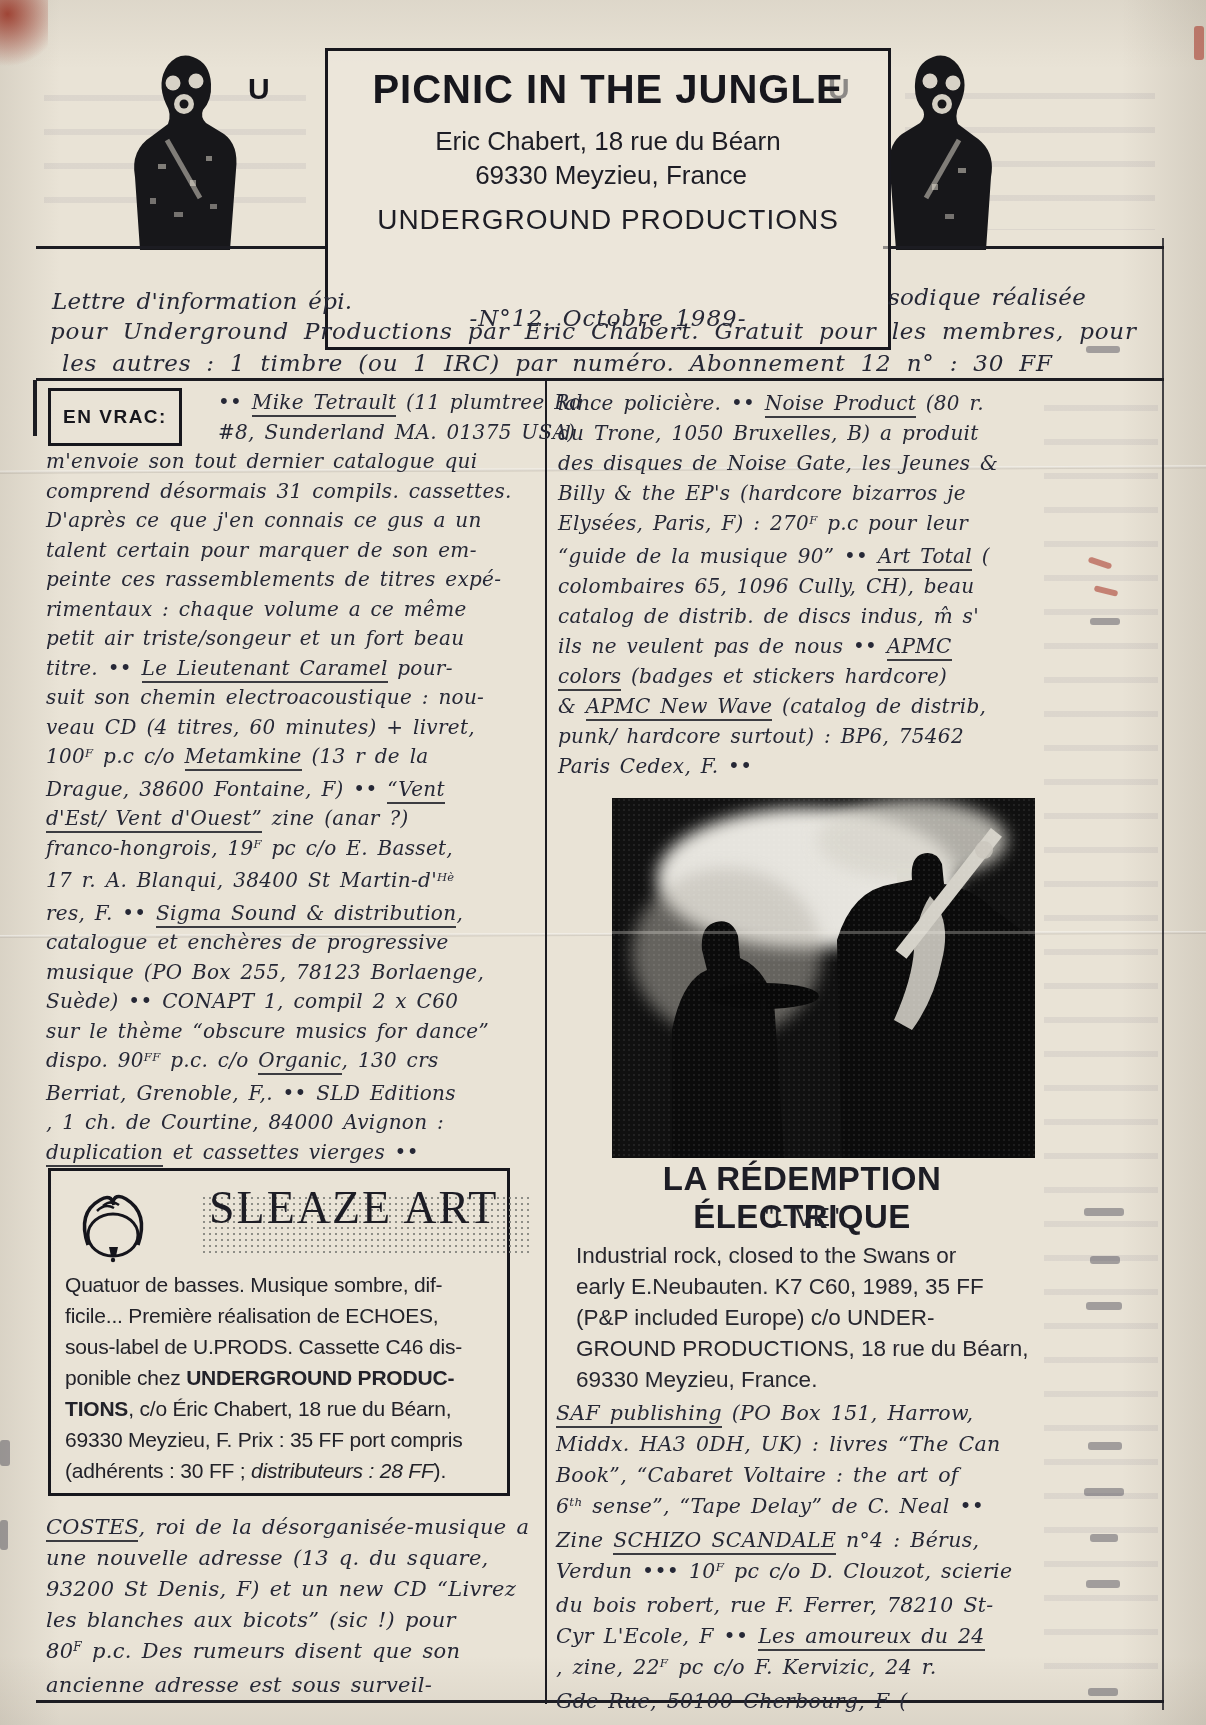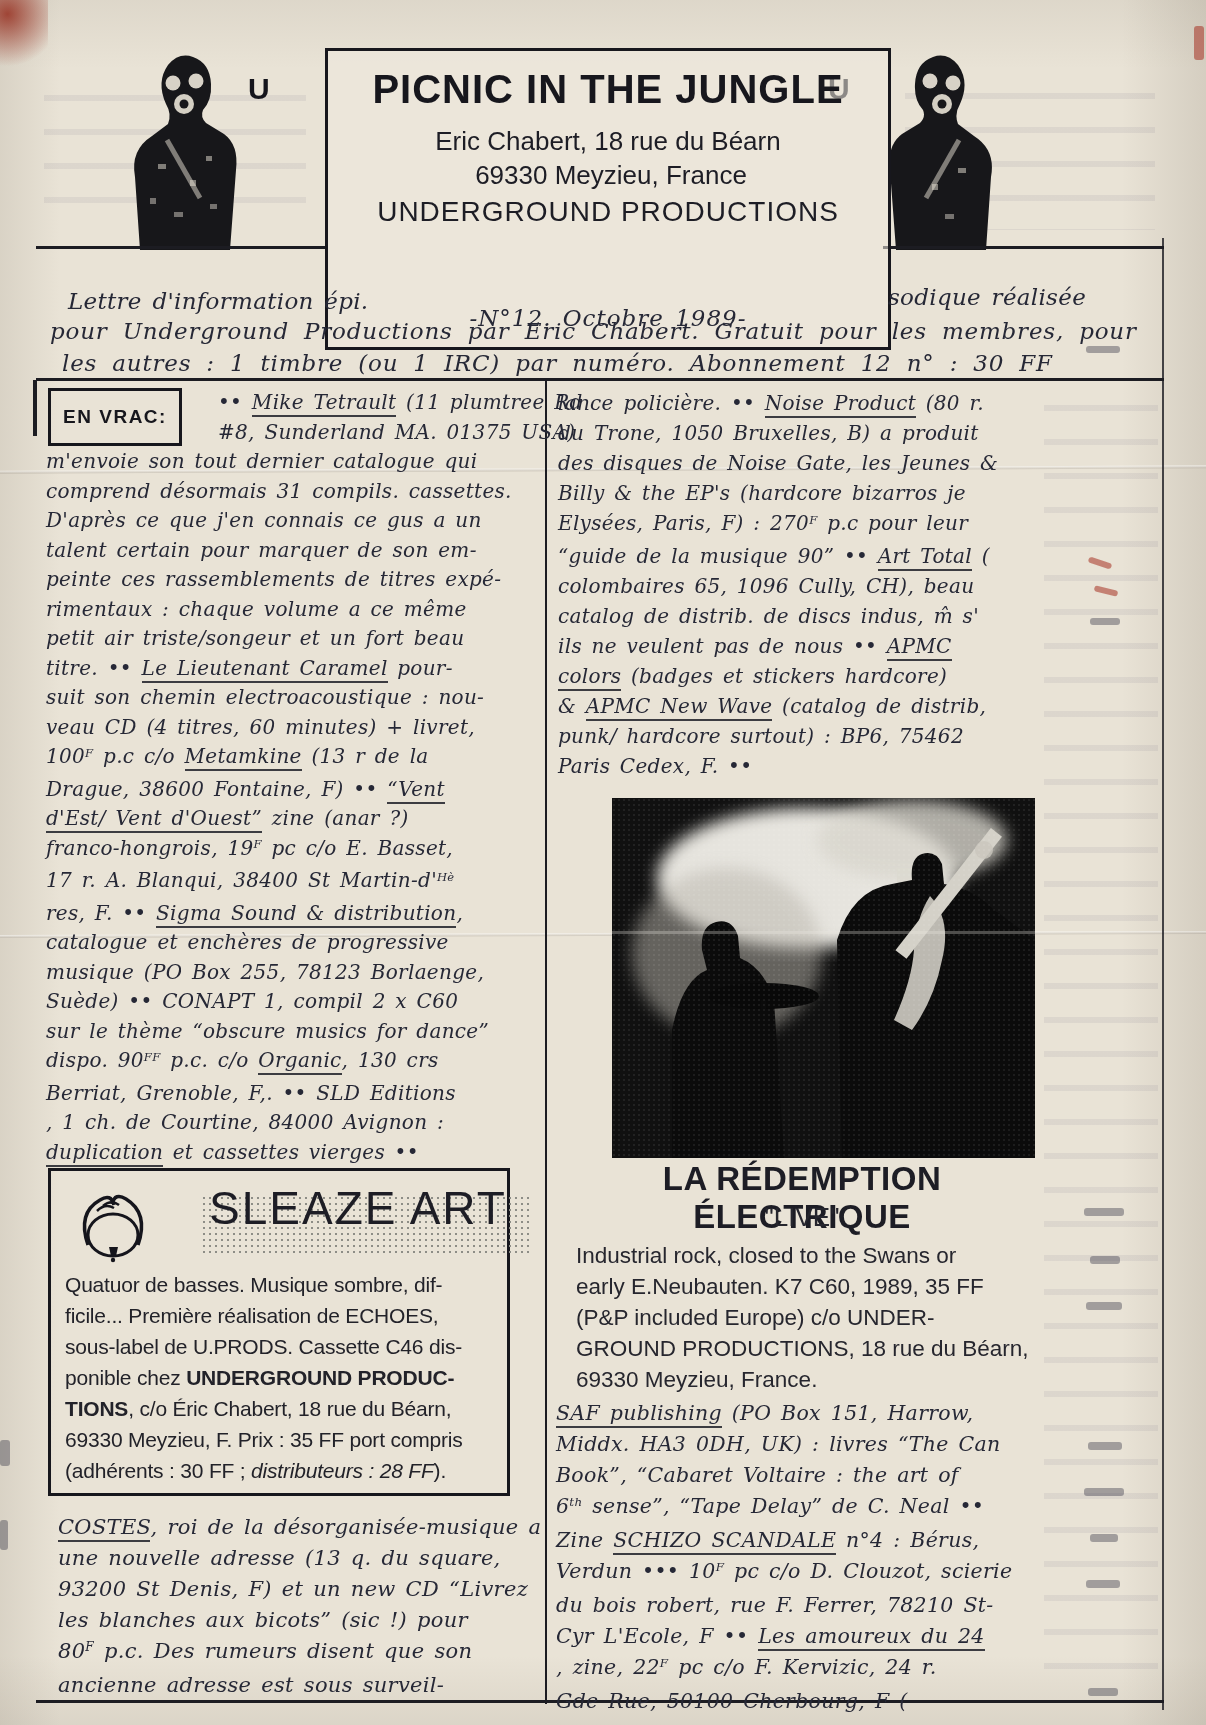--- a/index.html
+++ b/index.html
@@ -15,37 +15,37 @@
   .line{white-space:nowrap;}
   .u{border-bottom:2px solid rgba(35,36,44,.88);padding-bottom:1px;}
   .b{font-weight:700;}
   .i{font-style:italic;}
   .sup{font-size:.58em;position:relative;top:-.55em;}
   .rule{background:#1c1c22;}
   
   .mast-box{border:3px solid #17171d;text-align:center;background:rgba(238,233,222,.55);}
   .mast-title{font-weight:700;font-size:40px;letter-spacing:1px;color:#17171d;margin-top:16px;}
   .mast-addr{font-size:26px;color:#1d1d25;margin-top:12px;line-height:34px;text-align:center;}
-  .mast-org{font-size:28px;letter-spacing:1px;color:#1d1d25;margin-top:4px;}
+  .mast-org{font-size:28px;letter-spacing:1px;color:#1d1d25;margin-top:12px;}
   .mast-issue{position:absolute;left:0;right:0;bottom:16px;font-size:23px;letter-spacing:1px;}
   .u-letter{font-size:30px;font-weight:700;color:#15151c;}
   
   .intro{font-size:23px;}
   .intro-wide{letter-spacing:.8px;word-spacing:7px;}
   
   .envrac{border:3px solid #17171d;display:flex;align-items:center;justify-content:center;
     font-weight:700;font-size:19px;letter-spacing:1.5px;color:#17171d;}
   .block1{font-size:20px;line-height:29.5px;}
   .block1 .line:nth-child(1),.block1 .line:nth-child(2){padding-left:172px;}
   .rblock{font-size:20px;line-height:30px;}
-  .costes{font-size:21px;line-height:31px;margin-left:12px;}
+  .costes{font-size:21px;line-height:31px;}
   .saf{font-size:20.5px;line-height:31px;}
   
   .sleaze-box{border:3px solid #17171d;}
-  .sleaze-title{position:absolute;left:158px;top:10px;font-size:46px;letter-spacing:2px;color:#1d1d25;z-index:2;}
+  .sleaze-title{position:absolute;left:158px;top:10px;font-size:46px;letter-spacing:2px;color:#1d1d25;z-index:2;font-family:Liberation Serif, serif;}
   .sleaze-dots{position:absolute;left:150px;top:24px;width:330px;height:62px;z-index:1;
     background-image:radial-gradient(circle,#8d8d86 1.1px,rgba(0,0,0,0) 1.5px);background-size:6px 6px;}
   .sleaze-body{position:absolute;left:14px;top:98px;font-size:21px;line-height:31px;color:#222229;letter-spacing:-.2px;}
   
   .red-head{font-size:33px;font-weight:700;letter-spacing:.5px;text-align:center;color:#1d1d25;}
   .red-sub{font-size:26px;text-align:center;color:#26262e;}
   .red-body{font-size:22.5px;line-height:31px;color:#26262e;}
   
   .ghost{background:repeating-linear-gradient(180deg, rgba(0,0,0,0) 0 15px, rgba(90,85,115,.09) 15px 21px, rgba(0,0,0,0) 21px 34px);}
   .crease{height:3px;background:linear-gradient(180deg, rgba(255,255,255,.55), rgba(100,90,80,.20));}
@@ -118,21 +118,21 @@
   <div class="abs rule" style="left:883px;top:246px;width:281px;height:3px;"></div>
 
   <div class="abs mast-box" style="left:325px;top:48px;width:560px;height:296px;">
     <div class="mast-title">PICNIC IN THE JUNGLE</div>
     <div class="mast-addr">Eric Chabert, 18 rue du Béarn</div>
     <div class="mast-addr" style="margin-top:0;margin-left:6px;">69330 Meyzieu, France</div>
     <div class="mast-org">UNDERGROUND PRODUCTIONS</div>
     <div class="mast-issue hand">-N°12. Octobre 1989-</div>
   </div>
 
-  <div class="abs hand intro" style="left:68px;top:288px;">Lettre d'information épi.</div>
+  <div class="abs hand intro" style="left:52px;top:288px;">Lettre d'information épi.</div>
   <div class="abs hand intro" style="left:888px;top:284px;">sodique réalisée</div>
   <div class="abs hand intro intro-wide" style="left:50px;top:318px;white-space:nowrap;">pour Underground Productions par Eric Chabert. Gratuit pour les membres, pour</div>
   <div class="abs hand intro intro-wide" style="left:62px;top:350px;white-space:nowrap;">les autres : 1 timbre (ou 1 IRC) par numéro. Abonnement 12 n° : 30 FF</div>
 
   <div class="abs rule" style="left:36px;top:378px;width:1128px;height:3px;"></div>
   <div class="abs rule" style="left:33px;top:380px;width:4px;height:56px;"></div>
   <div class="abs rule" style="left:545px;top:378px;width:2px;height:1326px;"></div>
   <div class="abs rule" style="left:1162px;top:238px;width:2px;height:1472px;opacity:.8;"></div>
   <div class="abs rule" style="left:36px;top:1700px;width:1128px;height:3px;"></div>
 

